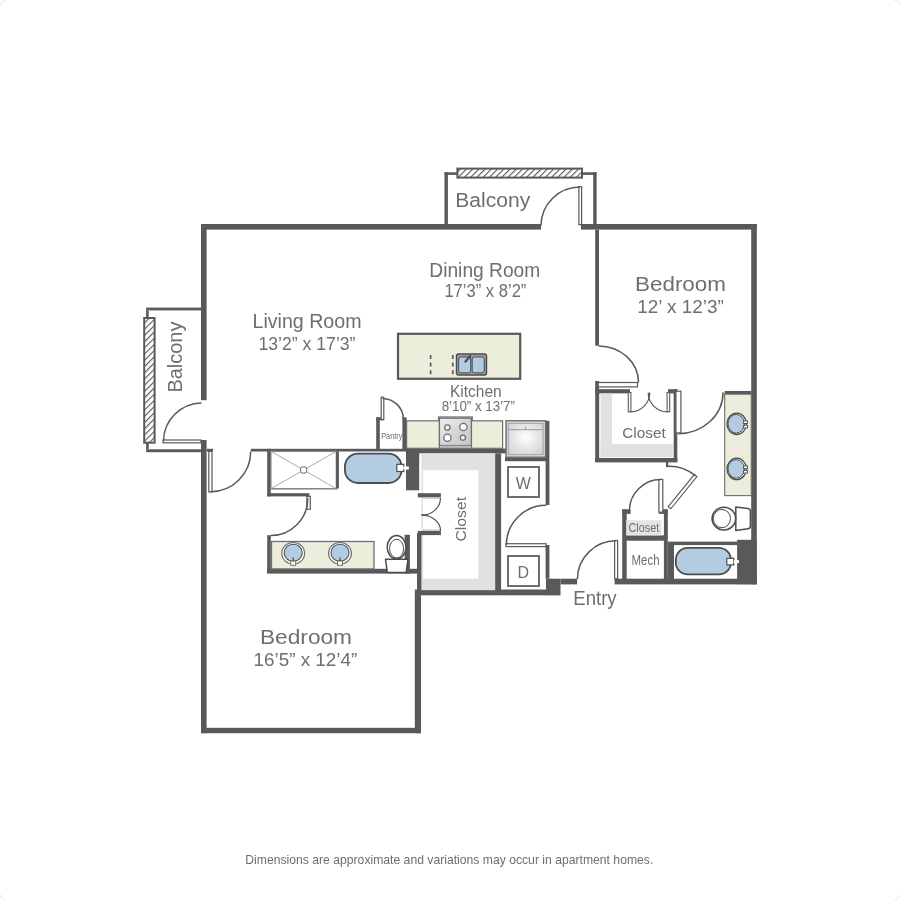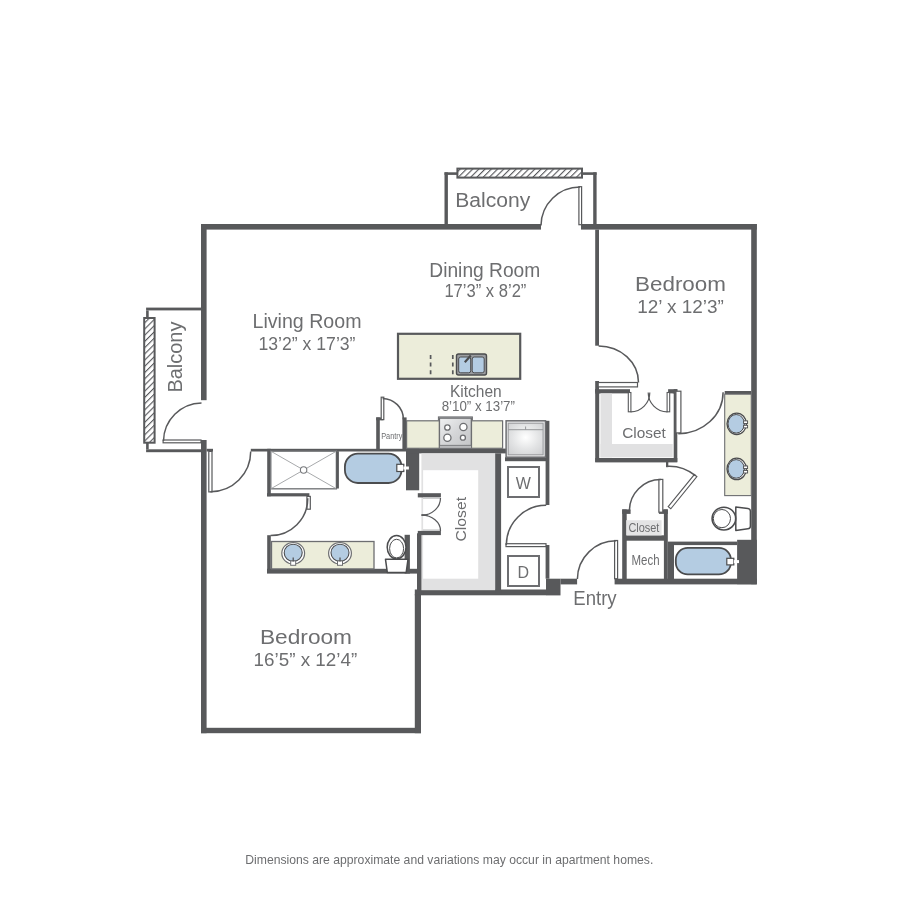--- a/index.html
+++ b/index.html
@@ -1,16 +1,16 @@
 <!DOCTYPE html>
 <html><head>
 <meta charset="utf-8">
 <style>
   html,body{margin:0;padding:0;background:#ffffff;}
-  .page{width:900px;height:900px;position:relative;background:#ec4899;overflow:hidden;}
+  .page{width:900px;height:900px;position:relative;background:#ec4899;overflow:hidden;border-radius:6px;}
   text{font-family:"Liberation Sans",sans-serif;fill:#6d6e70;}
 </style>
 </head>
 <body>
 <div class="page">
 <svg width="900" height="900" viewBox="0 0 900 900" xmlns="http://www.w3.org/2000/svg">
 <defs>
   <pattern id="hatch" width="4.4" height="4.4" patternUnits="userSpaceOnUse" patternTransform="rotate(45)">
     <rect width="4.4" height="4.4" fill="#ffffff"></rect>
     <line x1="0" y1="0" x2="0" y2="4.4" stroke="#55565a" stroke-width="2.2"></line>

